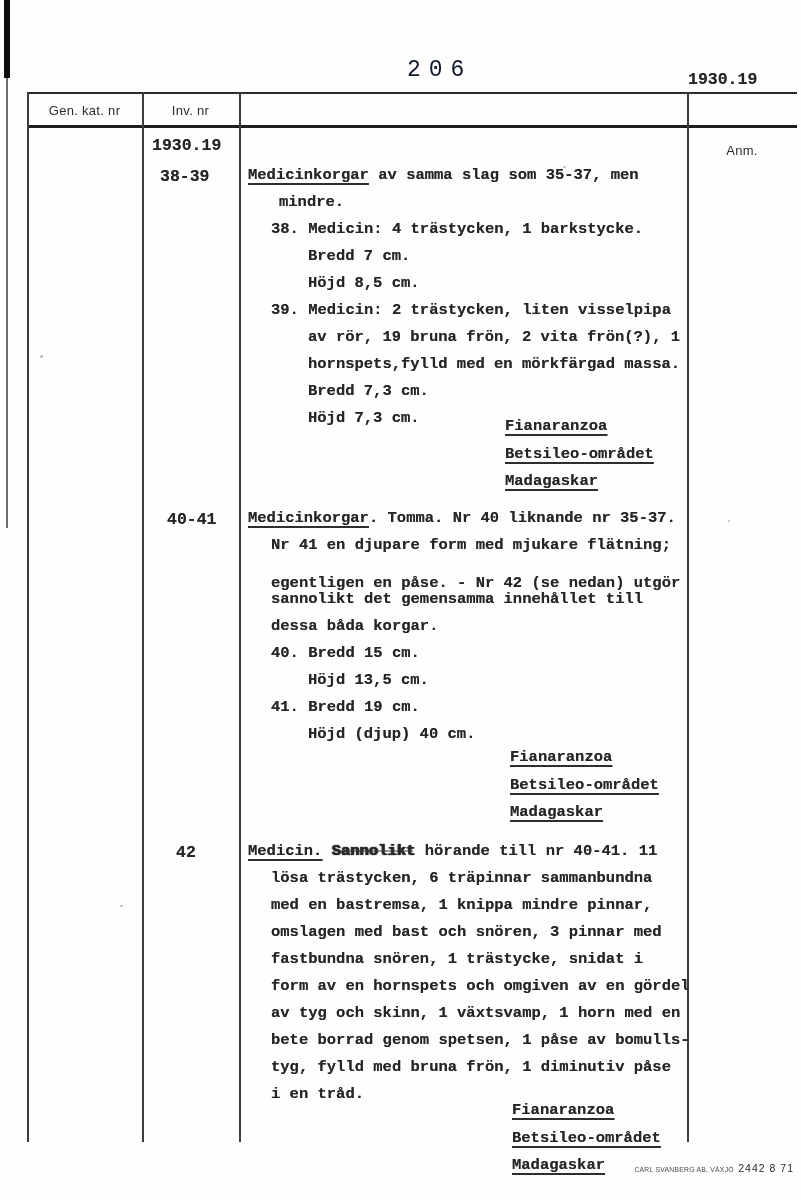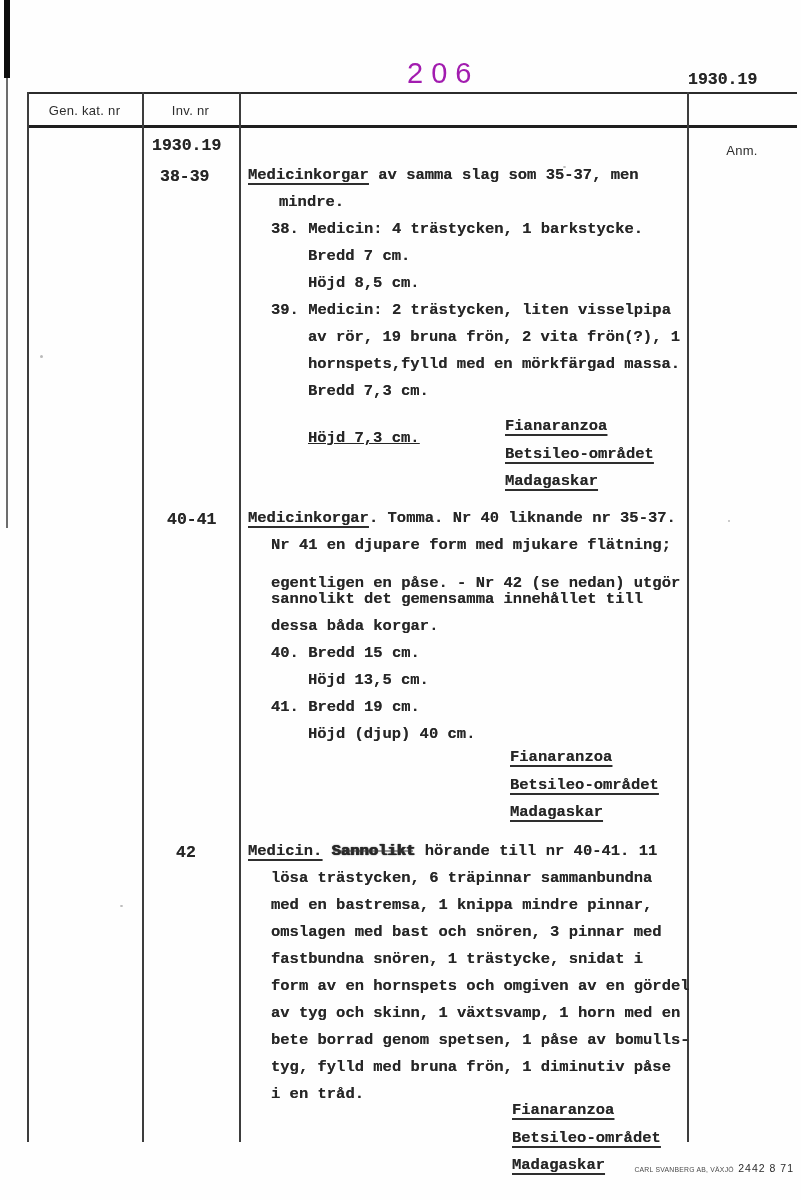--- a/index.html
+++ b/index.html
@@ -34,22 +34,22 @@
     content:"";position:absolute;left:1px;right:2px;top:8px;height:1.7px;
     background:rgba(55,55,55,.5);
   }
   
   .lbl{
     font-size:13px;color:#2d2d2d;letter-spacing:.3px;
     text-align:center;
   }
   .line{background:#333;}
   .page-number{
-    font-size:29px;color:#a21caf;letter-spacing:8px;
-    font-family:Liberation Sans, sans-serif;
+    font-size:23px;color:#0f172a;letter-spacing:8px;
+    font-family:Liberation Mono, monospace;
   }
   .printer{white-space:nowrap;}
   .printer .pname{
     font-size:6.8px;color:#4a4a4a;letter-spacing:.25px;vertical-align:baseline;
   }
   .printer .pcode{
     font-size:10.5px;color:#2a2a2a;letter-spacing:1px;vertical-align:baseline;
   }
   .speck{position:absolute;background:rgba(60,60,60,.35);border-radius:50%;}
 </style>
@@ -78,21 +78,21 @@
     <div class="abs tw tw-big" style="left: 160px; top: 166px;">38-39</div>
     <div class="abs tw " style="left: 248px; top: 166px;"><span class="u">Medicinkorgar</span><span> av samma slag som 35-37, men</span></div>
     <div class="abs tw " style="left: 271px; top: 193px; padding-left: 8px;"><span>mindre.</span></div>
     <div class="abs tw " style="left: 271px; top: 220px;"><span>38. Medicin: 4 trästycken, 1 barkstycke.</span></div>
     <div class="abs tw " style="left: 308px; top: 247px;"><span>Bredd 7 cm.</span></div>
     <div class="abs tw " style="left: 308px; top: 274px;"><span>Höjd 8,5 cm.</span></div>
     <div class="abs tw " style="left: 271px; top: 301px;"><span>39. Medicin: 2 trästycken, liten visselpipa</span></div>
     <div class="abs tw " style="left: 308px; top: 328px;"><span>av rör, 19 bruna frön, 2 vita frön(?), 1</span></div>
     <div class="abs tw " style="left: 308px; top: 355px;"><span>hornspets,fylld med en mörkfärgad massa.</span></div>
     <div class="abs tw " style="left: 308px; top: 382px;"><span>Bredd 7,3 cm.</span></div>
-    <div class="abs tw " style="left: 308px; top: 429px; text-decoration: underline;"><span>Höjd 7,3 cm.</span></div>
+    <div class="abs tw " style="left: 308px; top: 409px;"><span>Höjd 7,3 cm.</span></div>
     <div class="abs tw " style="left: 505px; top: 417px;"><span class="u">Fianaranzoa</span></div>
     <div class="abs tw " style="left: 505px; top: 444.5px;"><span class="u">Betsileo-området</span></div>
     <div class="abs tw " style="left: 505px; top: 472px;"><span class="u">Madagaskar</span></div>
     <div class="abs tw tw-big" style="left: 167px; top: 509px;">40-41</div>
     <div class="abs tw " style="left: 248px; top: 509px;"><span class="u">Medicinkorgar</span><span>. Tomma. Nr 40 liknande nr 35-37.</span></div>
     <div class="abs tw " style="left: 271px; top: 536px;"><span>Nr 41 en djupare form med mjukare flätning;</span></div>
     <div class="abs tw " style="left: 271px; top: 563px; margin-top: 11px;"><span>egentligen en påse. - Nr 42 (se nedan) utgör</span></div>
     <div class="abs tw " style="left: 271px; top: 590px;"><span>sannolikt det gemensamma innehållet till</span></div>
     <div class="abs tw " style="left: 271px; top: 617px;"><span>dessa båda korgar.</span></div>
     <div class="abs tw " style="left: 271px; top: 644px;"><span>40. Bredd 15 cm.</span></div>

